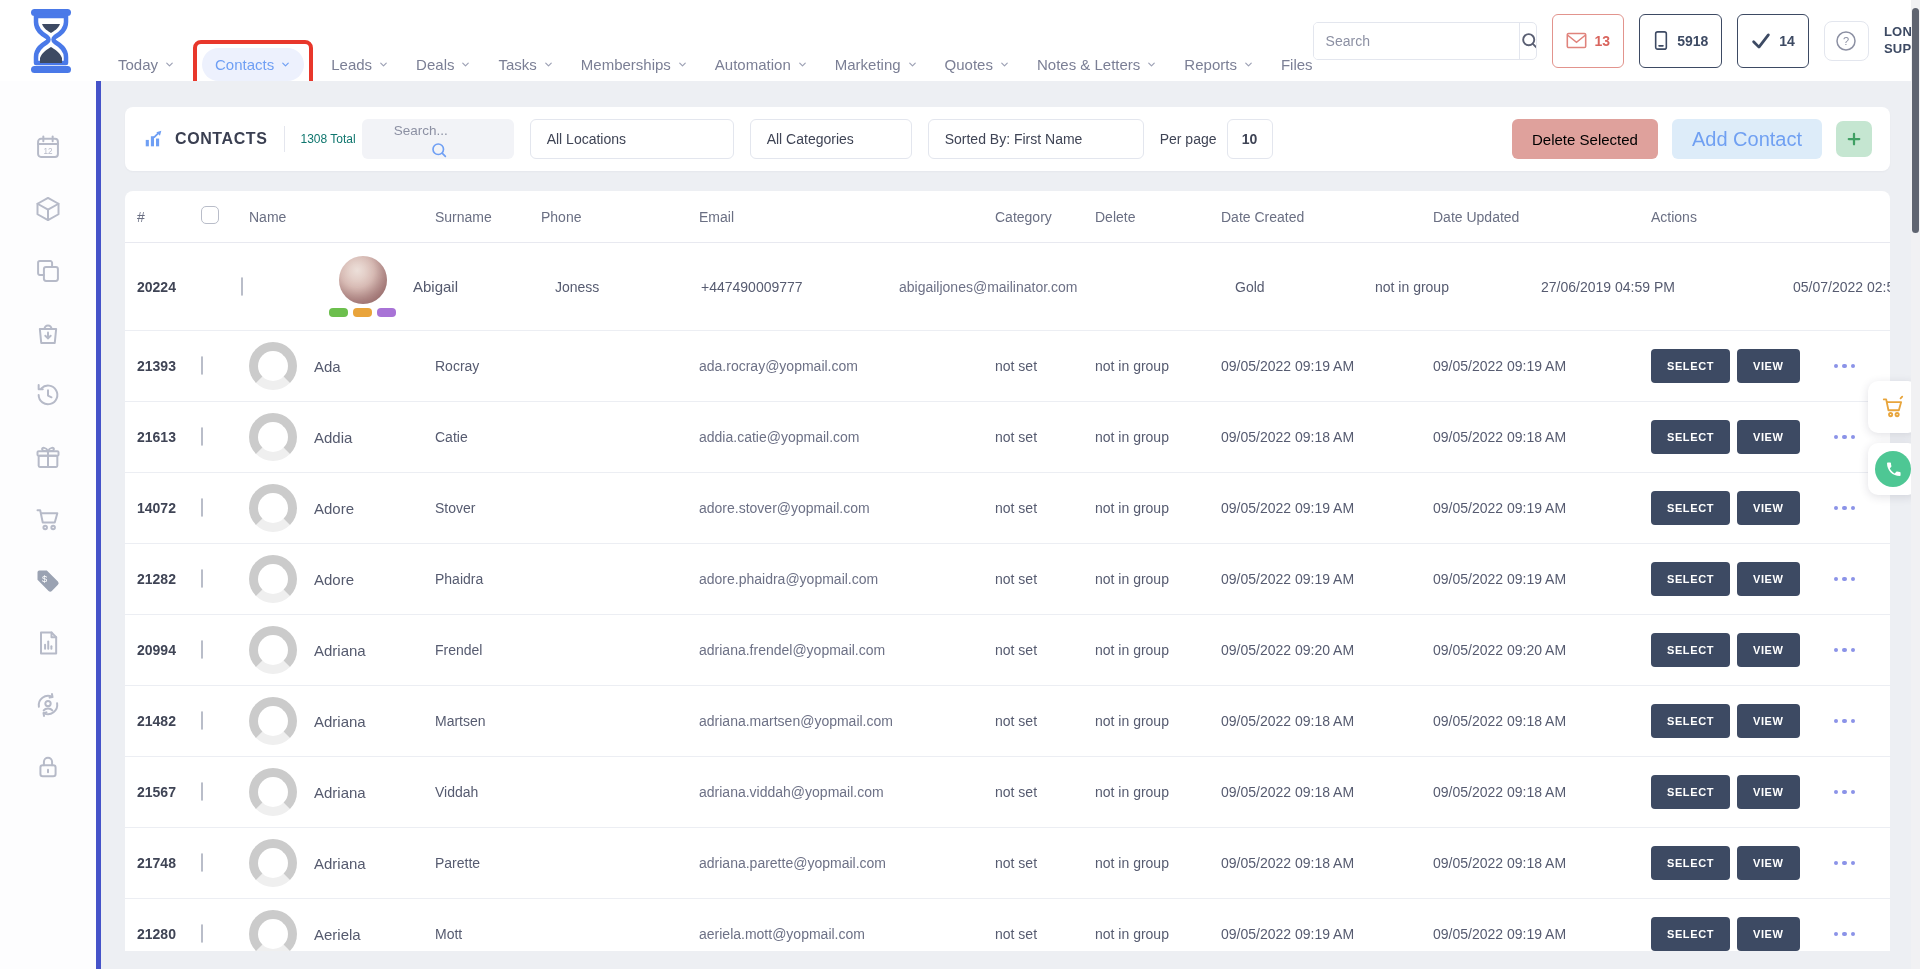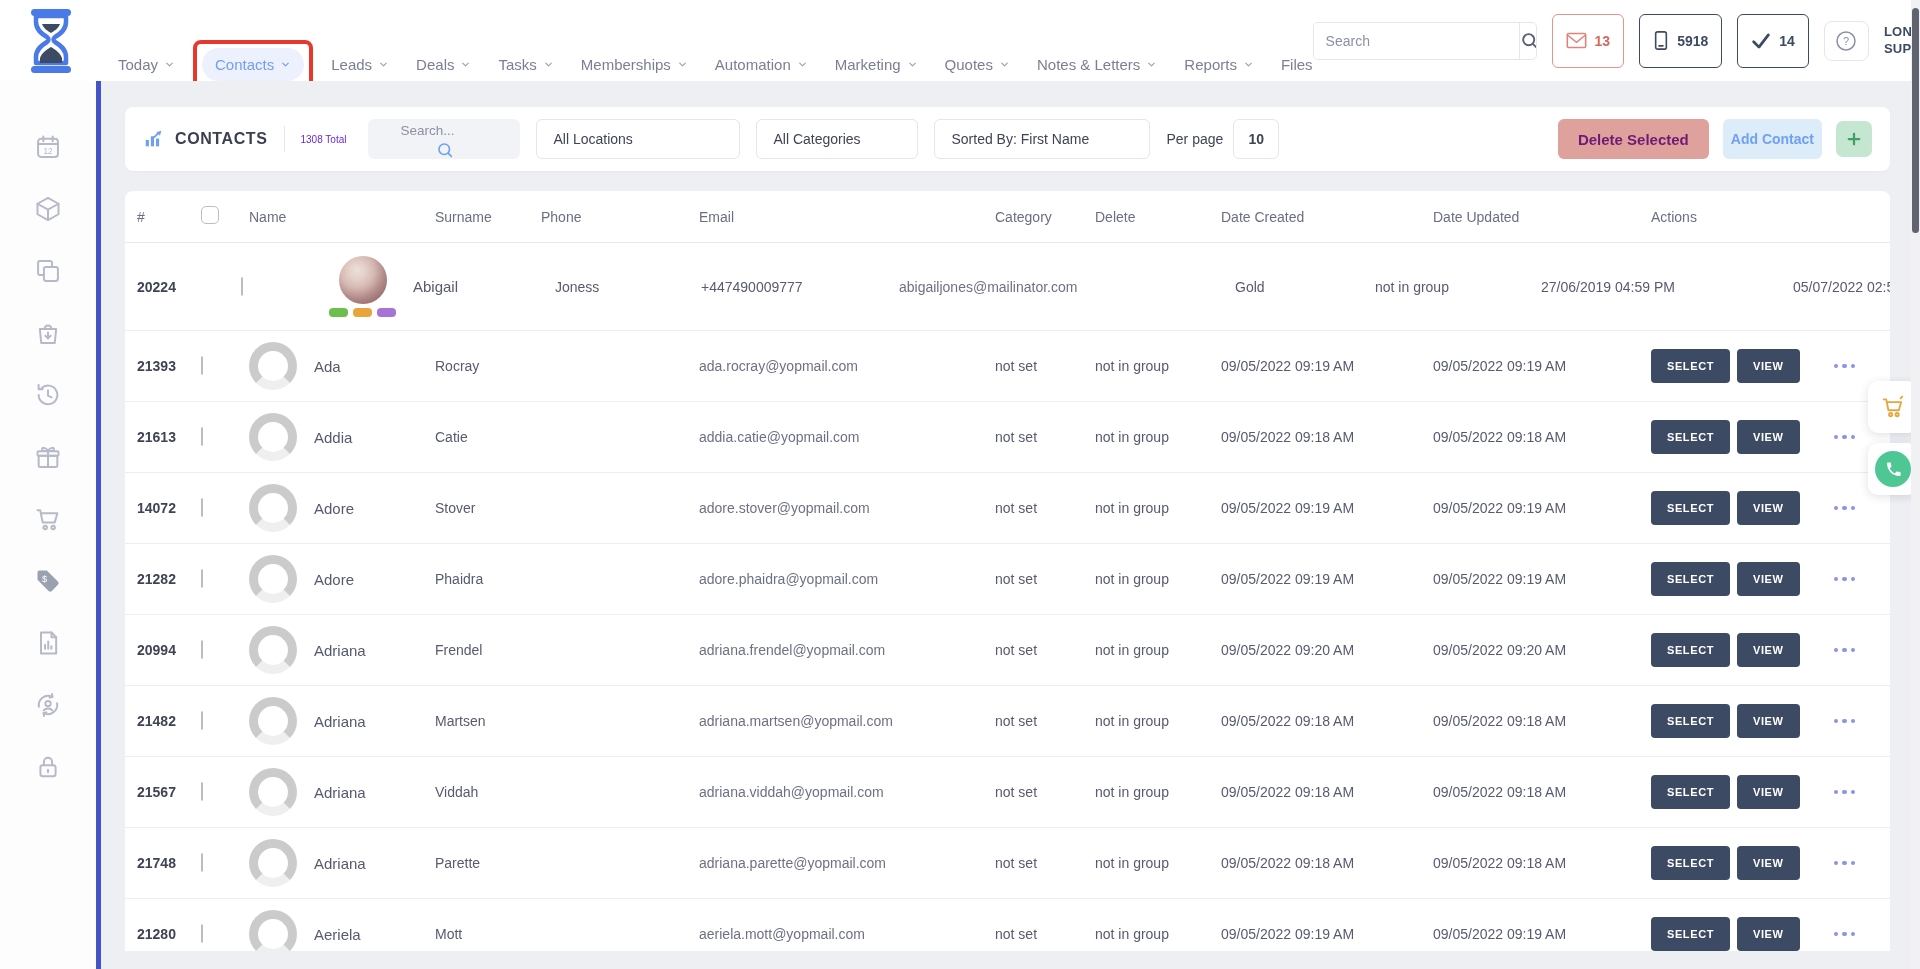--- a/index.html
+++ b/index.html
@@ -32,32 +32,32 @@
   .side-icon { color:#b6bac8; cursor:pointer; display:flex; }
   .side-icon.dark { color:#9aa2b2; }
   .accent-strip { width:5px; background:#4553c9; flex:0 0 auto; }
   .content { flex:1; background:#edeff3; padding:26px 30px 0 24px; position:relative; overflow:hidden; }
 
   
   .toolbar { background:#fff; border-radius:8px; height:64px; display:flex; align-items:center; padding:0 18px; box-shadow:0 1px 2px rgba(40,44,70,.04); }
   .tb-title { display:flex; align-items:center; gap:10px; }
   .tb-title .t { font-size:16px; font-weight:700; color:#3a3f51; letter-spacing:.6px; }
   .tb-div { width:1px; height:26px; background:#e4e6ee; margin:0 16px; }
-  .tb-total { font-size:10px; color:#6d28d9; margin-right:22px; white-space:nowrap; }
+  .tb-total { font-size:12px; color:#0f766e; margin-right:6px; white-space:nowrap; }
   .tb-search { display:flex; align-items:center; background:#f2f3f7; border-radius:6px; height:40px; width:152px; padding:0 10px 0 12px; margin-right:16px;flex-direction:column; }
   .tb-search input { border:0; outline:0; background:transparent; flex:1; width:90px; font-size:13.5px; color:#3f4455; font-family:inherit; }
   .tb-search input::placeholder { color:#8c90a3; }
   .tb-search .mag { color:#6f9ff4; display:flex; cursor:pointer; }
   .select { background:#fff; border:1px solid #e3e6ee; border-radius:6px; height:40px; display:flex; align-items:center; padding:0 16px; font-size:14px; color:#3f4455; margin-right:16px; cursor:pointer; white-space:nowrap; }
   .sel-loc { width:204px; } .sel-cat { width:162px; } .sel-sort { width:216px; }
   .pp-label { font-size:14px; color:#3f4455; margin-right:10px; white-space:nowrap; }
   .pp-box { width:46px; height:40px; border:1px solid #e3e6ee; border-radius:6px; display:flex; align-items:center; justify-content:center; font-size:14px; font-weight:700; color:#3f4455; cursor:pointer; background:#fff; }
   .tb-actions { margin-left:auto; display:flex; align-items:center; gap:14px; }
-  .btn-delete { background:#dfa19c; color:#701a75; font-size:15px; font-weight:700; border:0; border-radius:6px; height:40px; padding:0 20px; cursor:pointer; font-family:inherit; }
-  .btn-add { background:#ddecf9; color:#70a0f2; font-size:14px; font-weight:700; border:0; border-radius:6px; height:40px; padding:0 8px; cursor:pointer; font-family:inherit; }
+  .btn-delete { background:#dfa19c; color:#000000; font-size:15px; font-weight:400; border:0; border-radius:6px; height:40px; padding:0 20px; cursor:pointer; font-family:inherit; }
+  .btn-add { background:#ddecf9; color:#70a0f2; font-size:20px; font-weight:400; border:0; border-radius:6px; height:40px; padding:0 20px; cursor:pointer; font-family:inherit; }
   .btn-plus { width:36px; height:36px; background:#c5e6d1; border:0; border-radius:7px; display:flex; align-items:center; justify-content:center; color:#3f9f63; cursor:pointer; }
 
   
   .table-card { background:#fff; border-radius:8px 8px 0 0; margin-top:20px; height:760px; overflow:hidden; }
   .grid-row { display:grid; grid-template-columns:64px 48px 186px 106px 158px 296px 100px 126px 212px 218px 1fr; align-items:center; padding:0 12px; }
   .thead { height:52px; border-bottom:1px solid #e8e9f0; }
   .thead .th { font-size:14px; color:#6a6f83; }
   .trow { min-height:71px; border-bottom:1px solid #eceef3; }
   .trow.first { min-height:88px;gap:40px; }
   .cell-id { font-size:14px; font-weight:700; color:#3f4455; }

